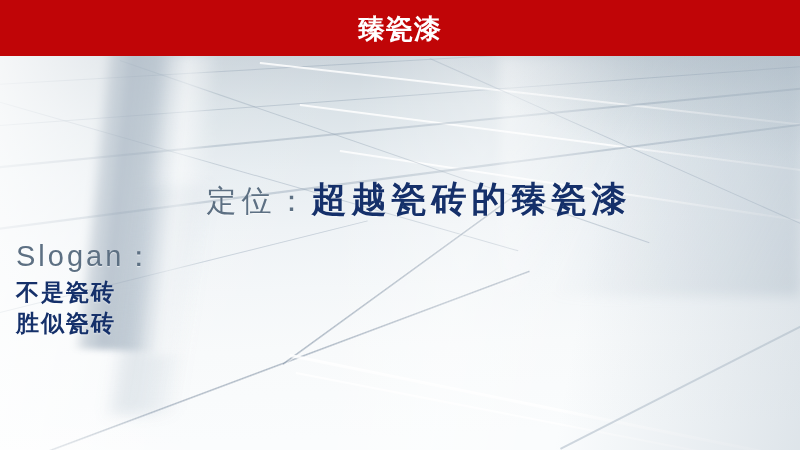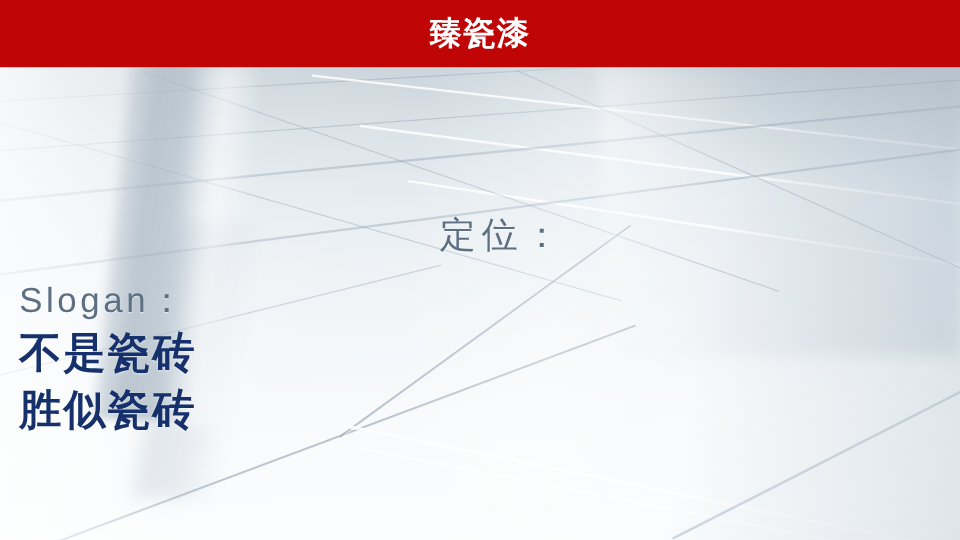--- a/index.html
+++ b/index.html
@@ -206,21 +206,21 @@
   .val {
     color: #15306a;
     font-size: 35px;
     font-weight: 700;
     letter-spacing: 5px;
     font-family: "DejaVu Sans", "Liberation Sans", sans-serif;
     text-shadow: 0 1px 2px rgba(255,255,255,0.45);
   }
   .val-slogan {
     color: #15306a;
-    font-size: 35px;
+    font-size: 23px;
     font-weight: 700;
     letter-spacing: 2px;
     font-family: "DejaVu Sans", "Liberation Sans", sans-serif;
     text-shadow: 0 1px 2px rgba(255,255,255,0.45);
   }
   .gap { display: inline-block; width: 30px; }
 </style>
 </head>
 <body>
 
@@ -257,20 +257,21 @@
   </div>
 
   <div id="header-bar">
     <span id="header-title">臻瓷漆</span>
   </div>
 
   <div id="text-block">
 
     <div class="text-row row-positioning">
       <span class="lbl">定位：</span>
+      <span class="val">超越瓷砖的臻瓷漆</span>
     </div>
 
     <div class="text-row row-slogan">
       <span class="lbl-en">Slogan：</span>
       <span class="val-slogan">不是瓷砖</span>
       <span class="gap"></span>
       <span class="val-slogan">胜似瓷砖</span>
     </div>
 
   </div>

